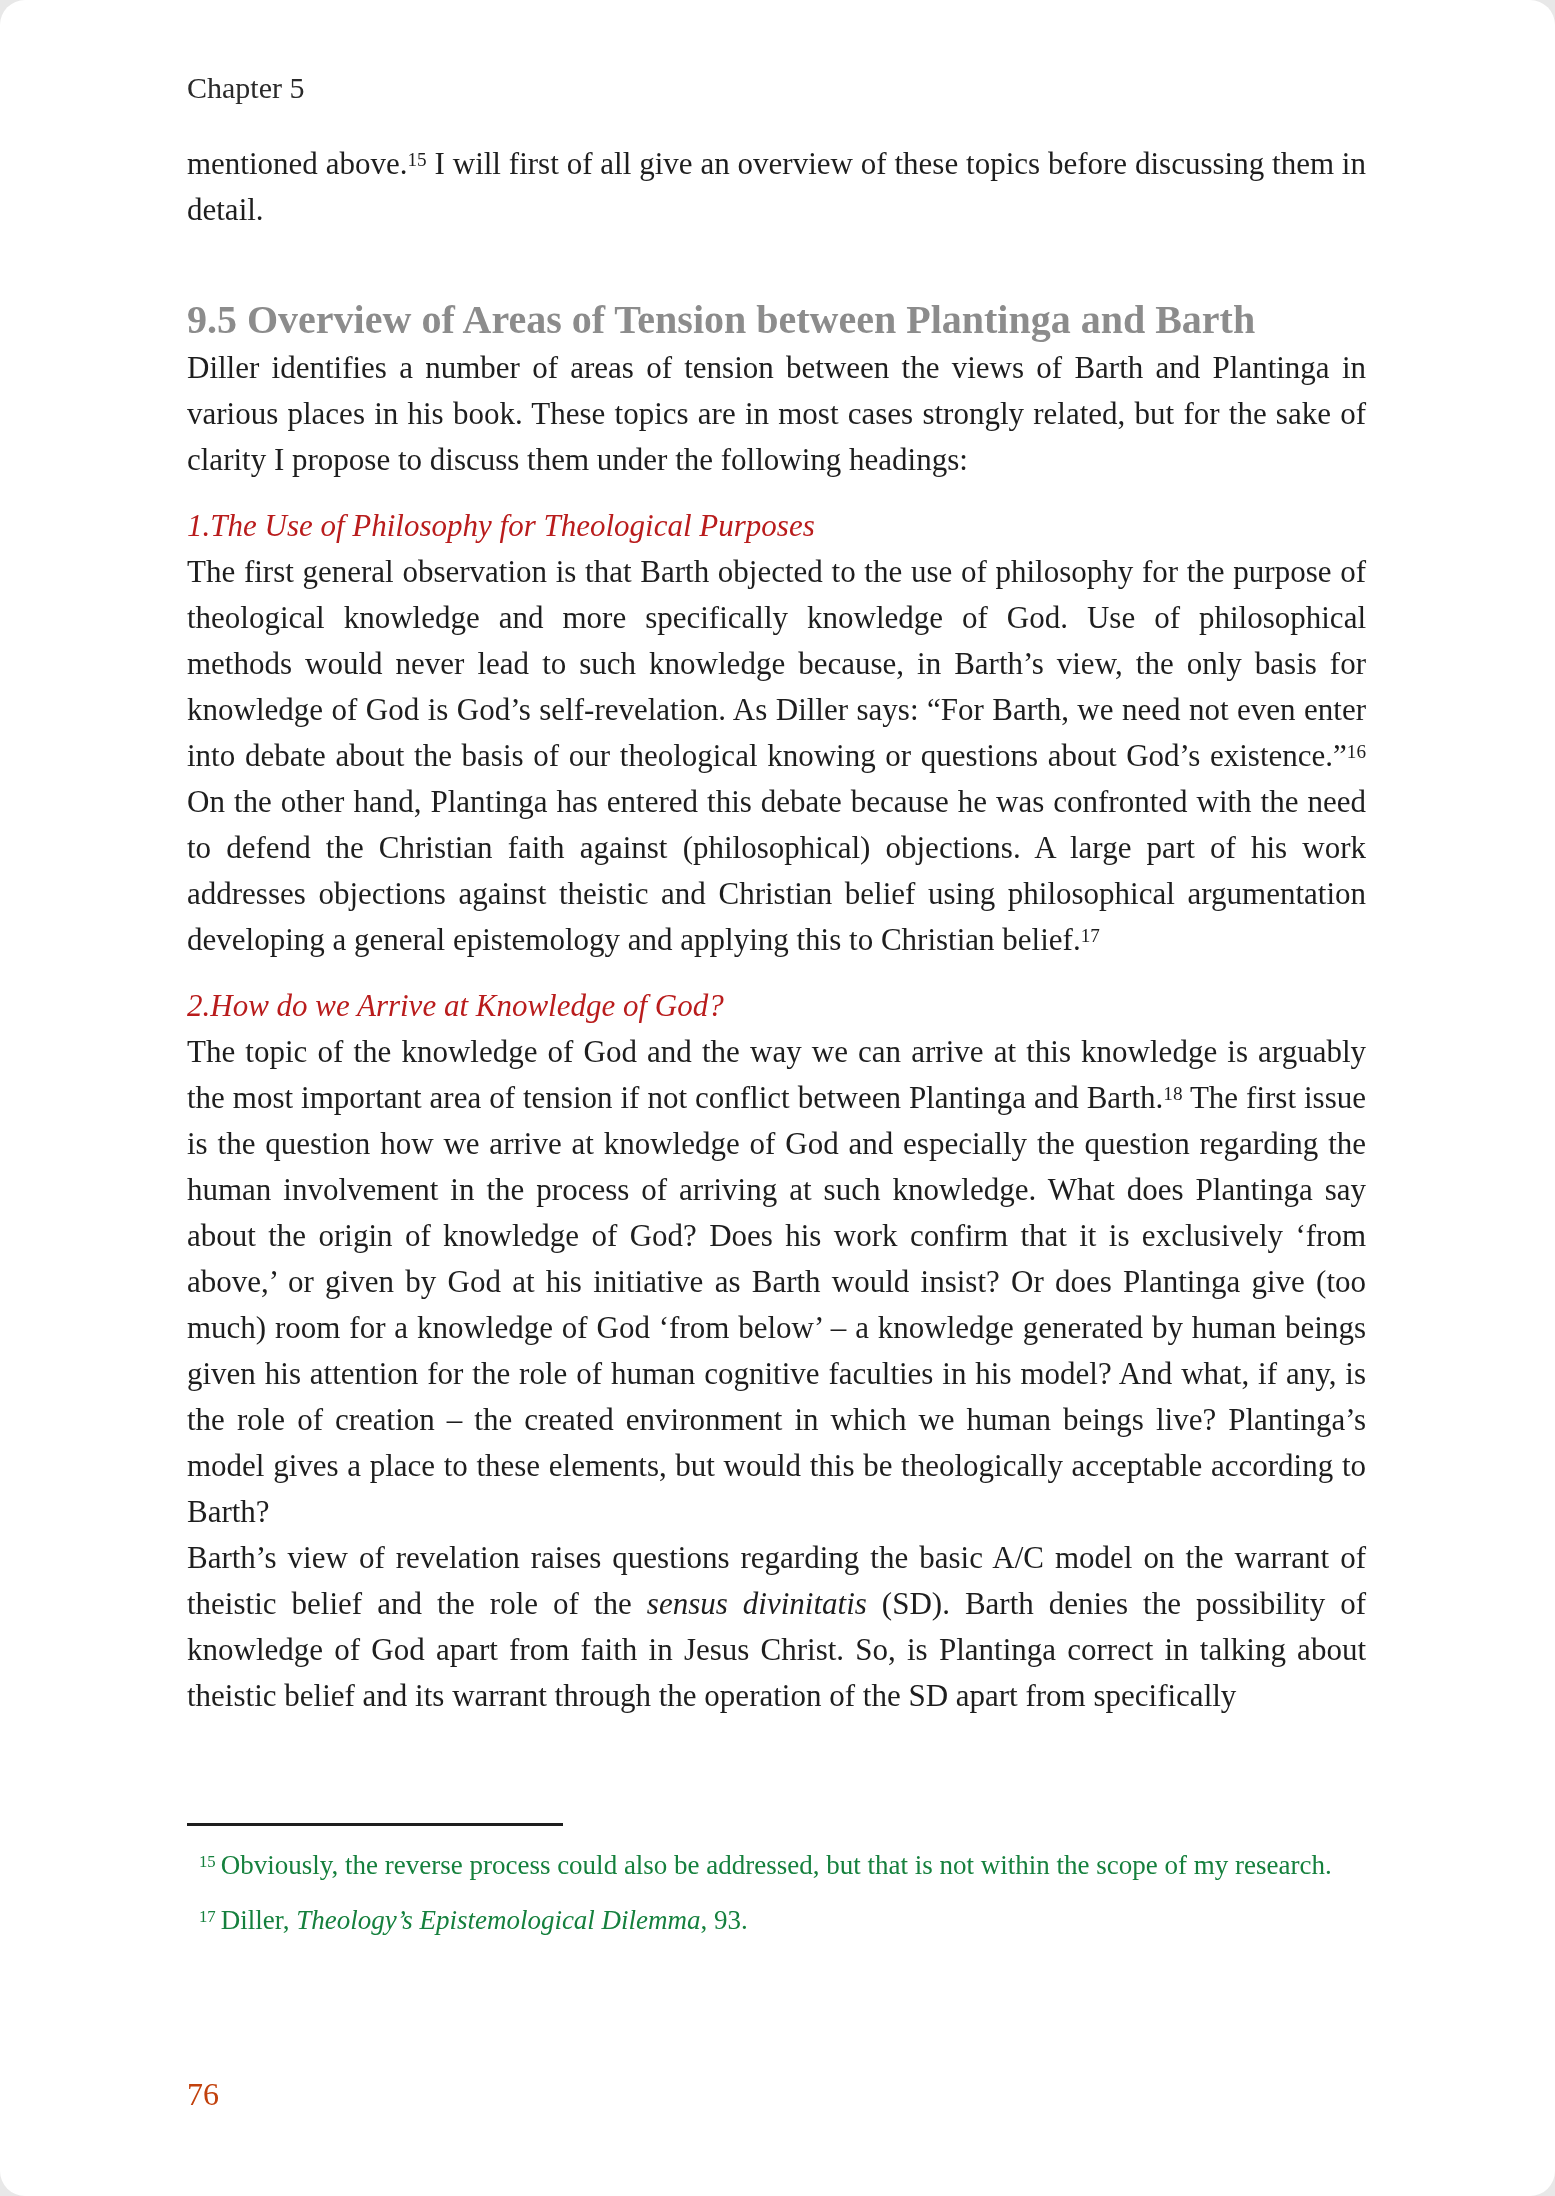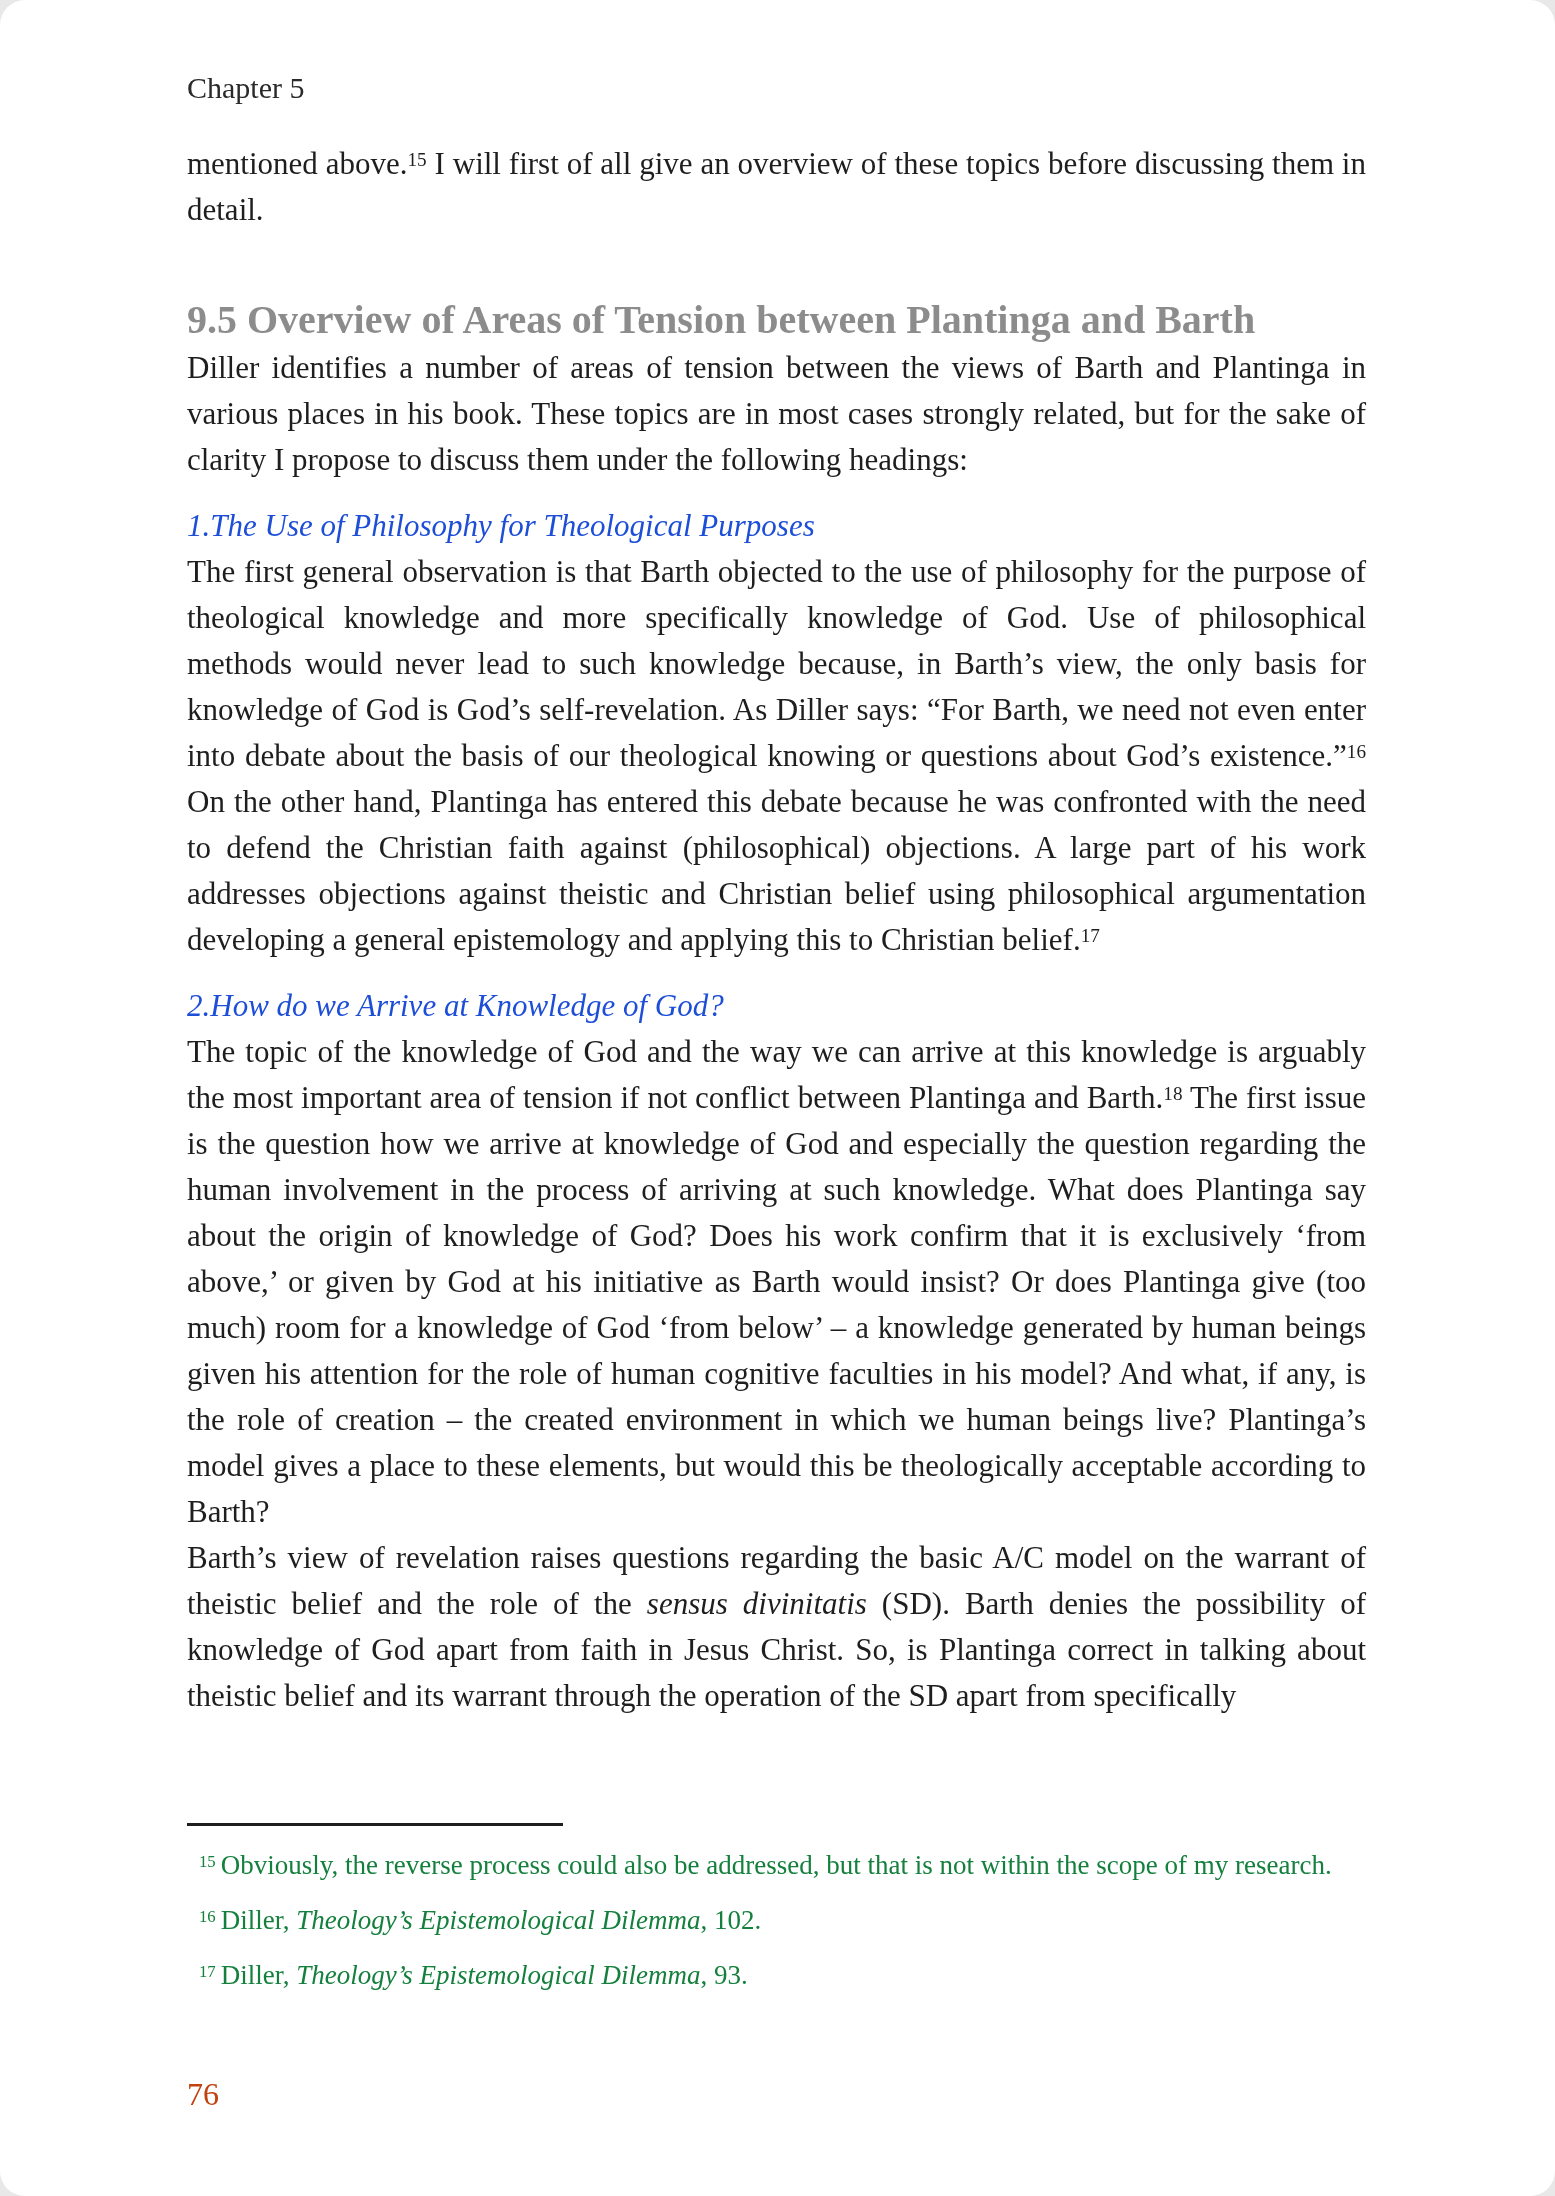--- a/index.html
+++ b/index.html
@@ -37,21 +37,21 @@
     color: #8c8c8c;
     letter-spacing: 0px;
   }
   p.lead { margin-top: 2px; }
   h3.sub-heading {
     margin: 20px 0 0 0;
     font-size: 31px;
     line-height: 46px;
     font-weight: normal;
     font-style: italic;
-    color: #1d4ed8;
+    color: #b91c1c;
   }
   h3.sub-heading .roman { font-style: normal; }
   sup.fn-ref {
     font-size: 0.62em;
     line-height: 0;
     vertical-align: baseline;
     position: relative;
     top: -0.42em;
     font-family: Liberation Serif, serif;
   }
@@ -103,19 +103,18 @@
   <h3 class="sub-heading">2.How do we Arrive at Knowledge of God?</h3>
 
   <p class="body-para"><span>The topic of the knowledge of God and the way we can arrive at this knowledge is arguably the most important area of tension if not conflict between Plantinga and Barth.</span><sup class="fn-ref">18</sup><span> The first issue is the question how we arrive at knowledge of God and especially the question regarding the human involvement in the process of arriving at such knowledge. What does Plantinga say about the origin of knowledge of God? Does his work confirm that it is exclusively ‘from above,’ or given by God at his initiative as Barth would insist? Or does Plantinga give (too much) room for a knowledge of God ‘from below’ – a knowledge generated by human beings given his attention for the role of human cognitive faculties in his model? And what, if any, is the role of creation – the created environment in which we human beings live? Plantinga’s model gives a place to these elements, but would this be theologically acceptable according to Barth?</span></p>
 
 
   <p class="body-para"><span>Barth’s view of revelation raises questions regarding the basic A/C model on the warrant of theistic belief and the role of the </span><i>sensus divinitatis</i><span> (SD). Barth denies the possibility of knowledge of God apart from faith in Jesus Christ. So, is Plantinga correct in talking about theistic belief and its warrant through the operation of the SD apart from specifically</span></p>
 
   <div class="footnote-block">
     <hr class="fn-separator">
     <p class="footnote"><sup class="fn-ref">15</sup><span>Obviously, the reverse process could also be addressed, but that is not within the scope of my research.</span><i></i><span></span></p>
-    <p class="footnote"><sup class="fn-ref">16</sup><span>Diller, </span><i>Theology’s Epistemological Dilemma</i><span>, 102.</span></p>
     <p class="footnote"><sup class="fn-ref">17</sup><span>Diller, </span><i>Theology’s Epistemological Dilemma</i><span>, 93.</span></p>
   </div>
 
   <div class="page-number">76</div>
 
 </div>
 
 </body></html>

